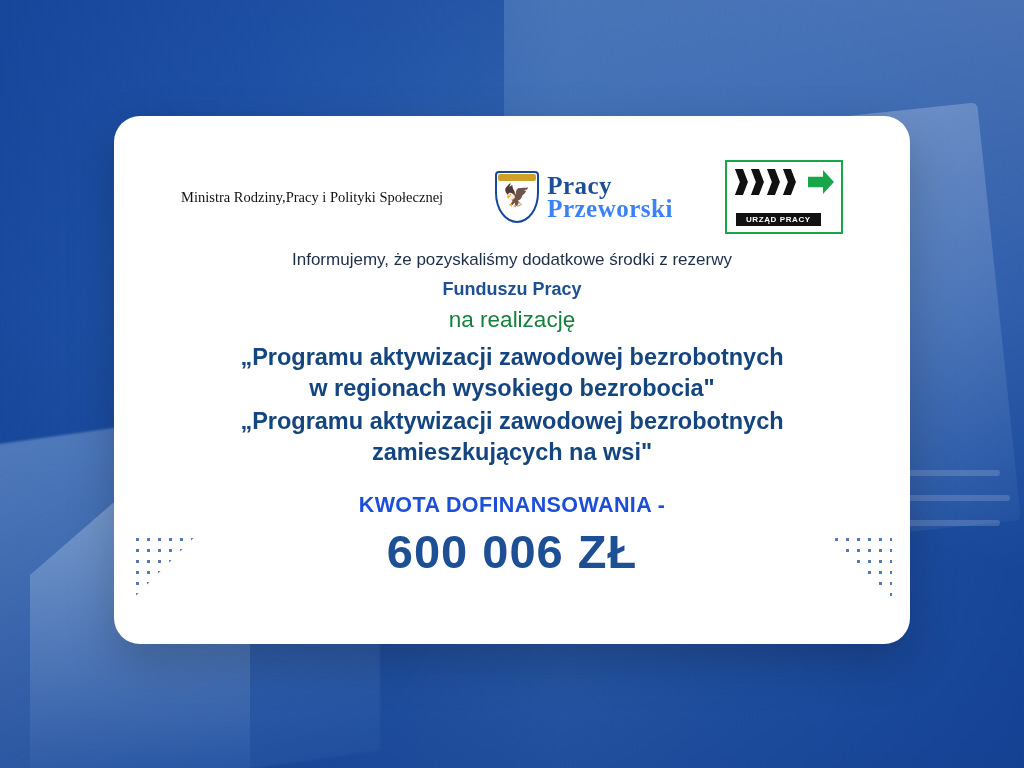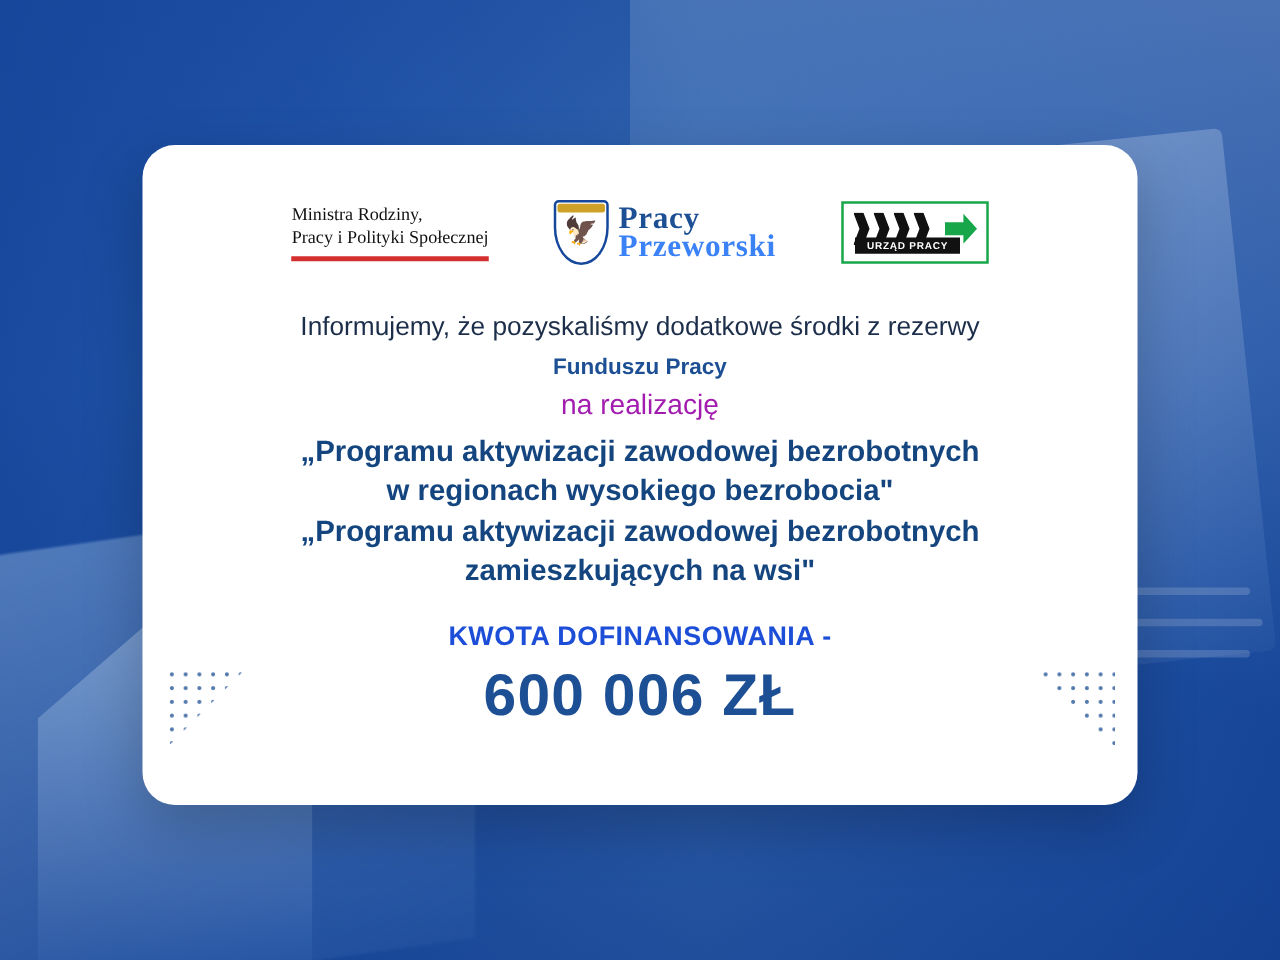--- a/index.html
+++ b/index.html
@@ -125,21 +125,21 @@
     right: 0;
     top: 44px;
     display: flex;
     align-items: center;
     justify-content: center;
     gap: 52px;
   }
 
   .logo-ministry {
     display: flex;
-    flex-direction: column;
+    flex-direction: row;
     align-items: flex-start;
     line-height: 1.25;
   }
   .logo-ministry .ln {
     font-size: 14.5px;
     color: #111111;
     font-family: "Liberation Serif", serif;
     white-space: nowrap;
   }
   .logo-ministry .rule {
@@ -201,21 +201,21 @@
     font-size: 25px;
     font-weight: bold;
     color: #3b82f6;
     letter-spacing: 0.5px;
     font-family: "Liberation Serif", serif;
     margin-top: -2px;
   }
 
   .logo-up {
     width: 118px;
-    height: 50px;
+    height: 74px;
     border: 2px solid #17a74a;
     background: #ffffff;
     position: relative;
     box-sizing: border-box;
   }
   .logo-up .chevrons {
     position: absolute;
     left: 8px;
     top: 7px;
     display: flex;
@@ -253,33 +253,33 @@
   .content {
     position: absolute;
     left: 0;
     right: 0;
     top: 134px;
     text-align: center;
     padding: 0 40px;
     box-sizing: border-box;
   }
   .line-intro {
-    font-size: 21px;
+    font-size: 17px;
     color: #1c2e4a;
     margin: 0 0 9px 0;
   }
   .line-fund {
     font-size: 18px;
     font-weight: bold;
     color: #1d4f94;
     margin: 0 0 7px 0;
   }
   .line-na {
     font-size: 22.5px;
-    color: #a21caf;
+    color: #15803d;
     margin: 0 0 9px 0;
   }
   .prog {
     font-size: 23.5px;
     font-weight: bold;
     color: #14457f;
     line-height: 1.30;
     margin: 0;
   }
   .prog.second { margin-top: 3px; }

